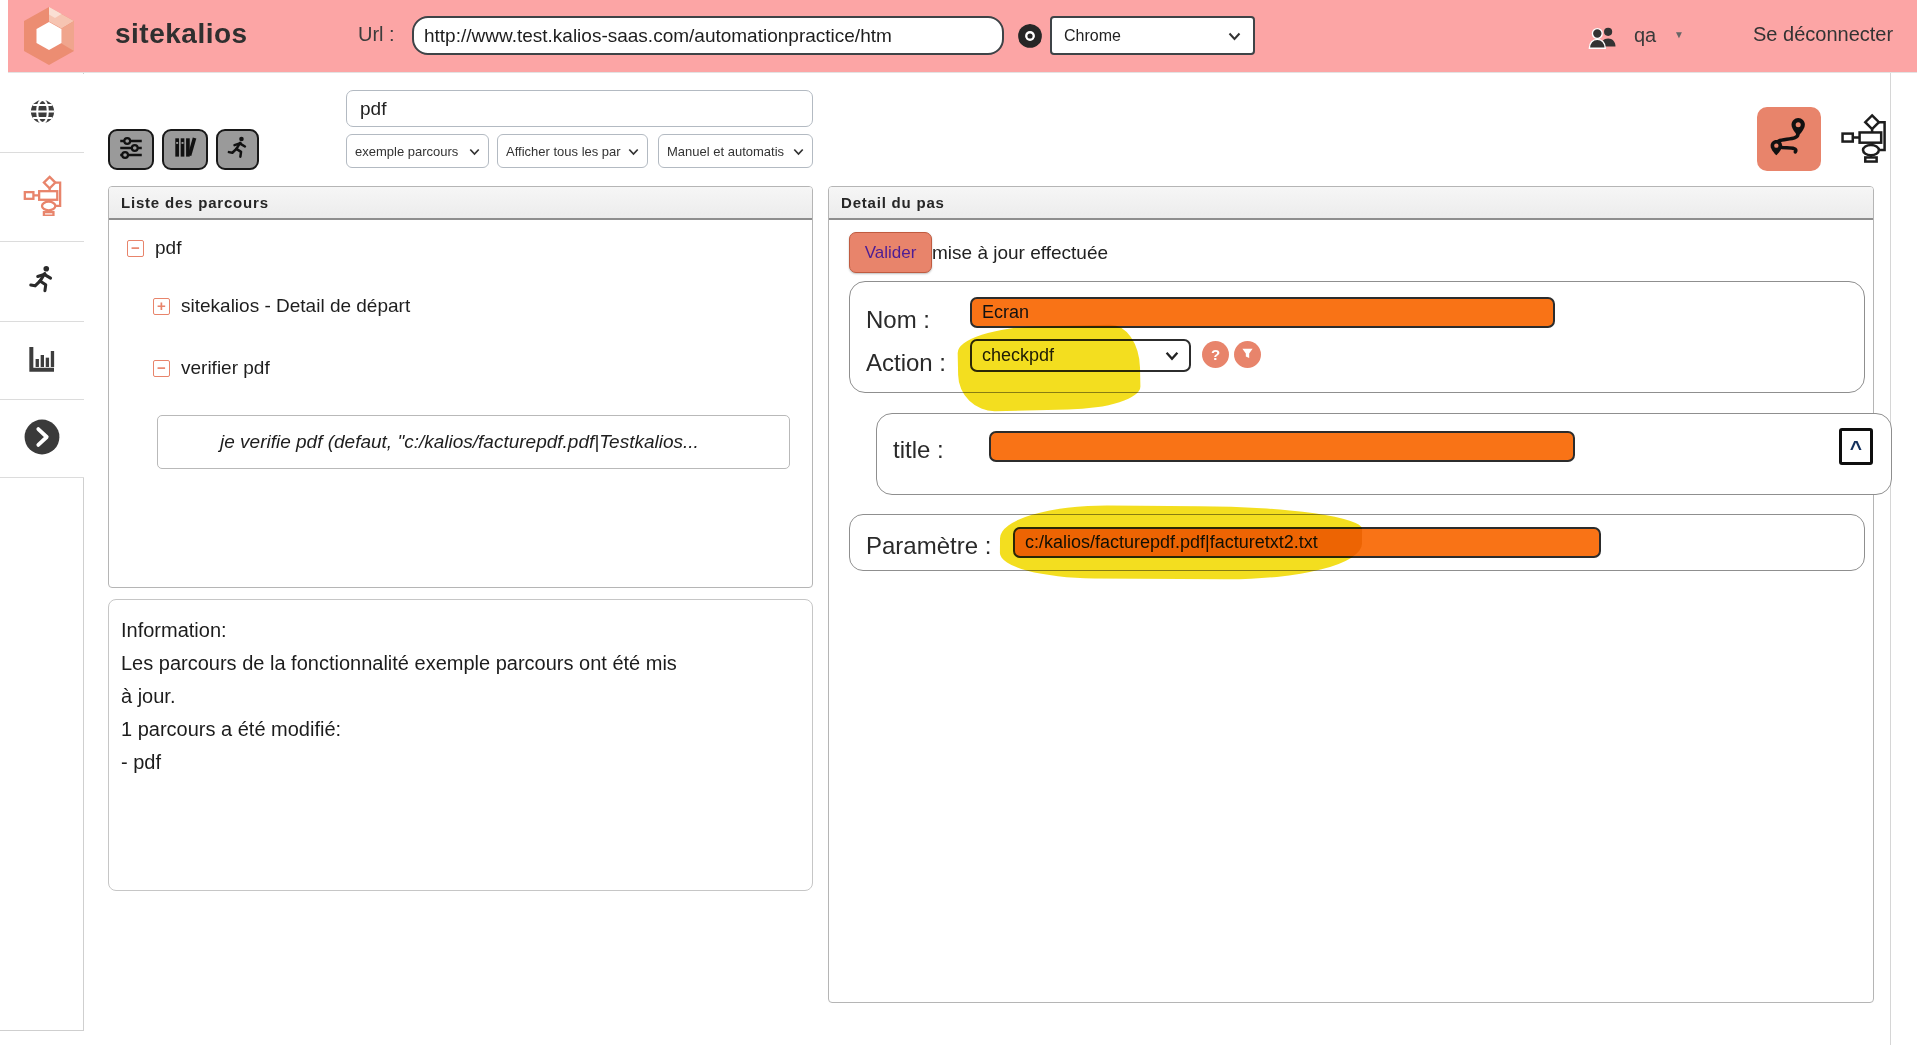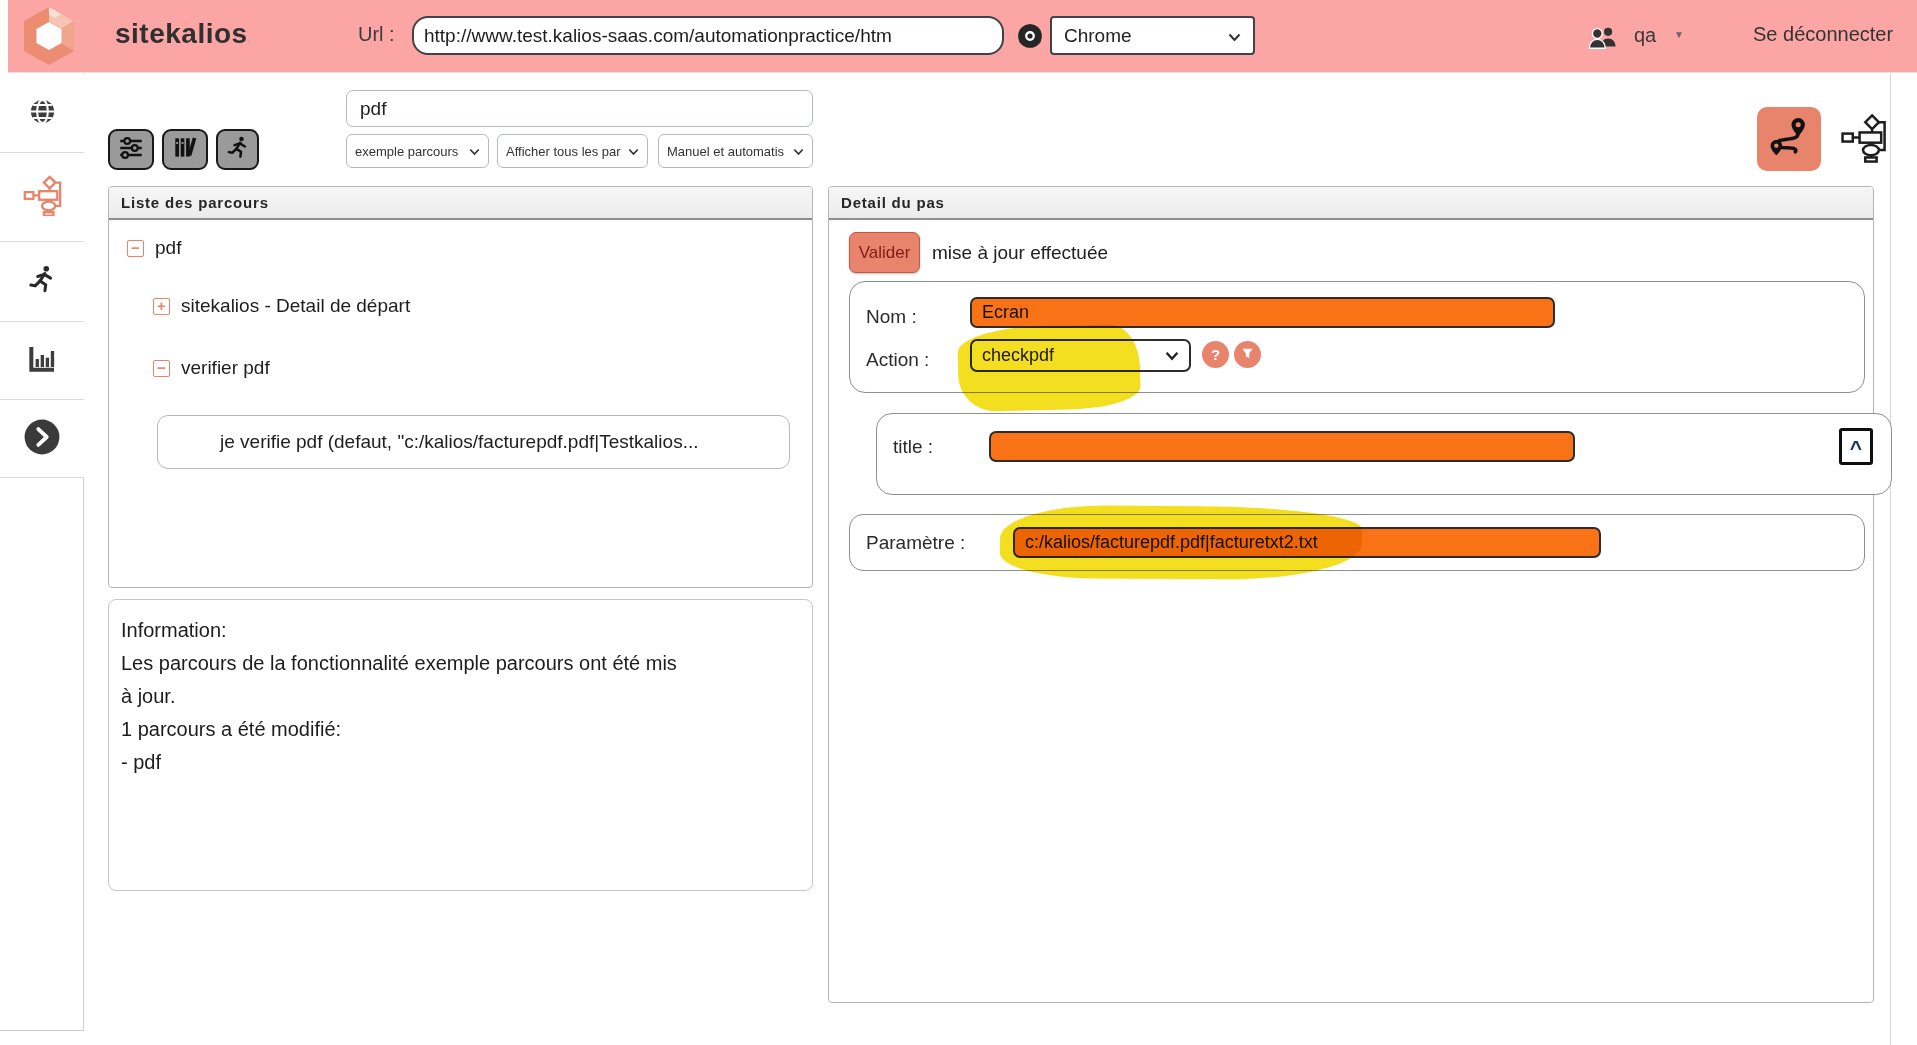--- a/index.html
+++ b/index.html
@@ -7,21 +7,21 @@
   body { font-family:"Liberation Sans", sans-serif; color:#222; }
   #app { position:relative; width:1917px; height:1045px; background:#fff; overflow:hidden; }
 
   
   .header { position:absolute; left:8px; top:0; width:1917px; height:73px; background:#fca5a5; border-bottom:1px solid #e3e3e3; z-index:5; }
   .logo { position:absolute; left:10px; top:5px; width:62px; height:62px; }
   .app-title { position:absolute; left:107px; top:18px; font-size:28px; font-weight:bold; color:#2f2f2f; letter-spacing:.5px; }
   .url-label { position:absolute; left:350px; top:23px; font-size:20px; color:#3c3c3c; }
   .url-input { position:absolute; left:404px; top:16px; width:592px; height:39px; border:2px solid #3e4347; border-radius:16px; font-size:19px; padding:0 10px; color:#1d1d1d; font-family:"Liberation Sans",sans-serif; }
   .chrome-ball { position:absolute; left:1008px; top:22px; width:28px; height:28px; }
-  .browser-select { position:absolute; left:1042px; top:16px; width:205px; height:39px; border:2px solid #3e4347; border-radius:4px; background:#fff; display:flex; align-items:center; padding:0 12px; font-size:19px; cursor:pointer; }
+  .browser-select { position:absolute; left:1042px; top:16px; width:205px; height:39px; border:2px solid #3e4347; border-radius:4px; background:#fff; display:flex; align-items:center; padding:0 12px; font-size:16px; cursor:pointer; }
   .browser-select .chev { margin-left:auto; }
   .users-ico { position:absolute; left:1578px; top:25px; }
   .user-name { position:absolute; left:1626px; top:24px; font-size:20px; color:#3a3a3a; cursor:pointer; }
   .user-caret { position:absolute; left:1666px; top:29px; font-size:10px; color:#666; cursor:pointer; }
   .logout { position:absolute; left:1745px; top:23px; font-size:20px; color:#333; cursor:pointer; }
 
   
   .sidebar { position:absolute; left:0; top:0; width:84px; height:1031px; border-right:1px solid #cfcfcf; border-bottom:1px solid #cfcfcf; background:#fff; }
   .side-cell { position:absolute; left:0; width:84px; display:flex; align-items:center; justify-content:center; border-bottom:1px solid #dcdcdc; cursor:pointer; background:#fff; }
   .sc1 { top:74px;  height:79px; }
@@ -46,33 +46,33 @@
   .panel-hd { height:33px; background:linear-gradient(#f6f6f6,#ececec); border-bottom:2px solid #8e8e8e; font-size:15px; font-weight:bold; color:#262626; letter-spacing:.8px; line-height:31px; padding-left:12px; border-radius:3px 3px 0 0; }
   .p-parcours { left:108px; top:186px; width:705px; height:402px; }
   .p-info     { left:108px; top:599px; width:705px; height:292px; border-radius:8px; border-color:#c6c6c6; }
   .p-detail   { left:828px; top:186px; width:1046px; height:817px; }
 
   
   .tree-row { position:absolute; display:flex; align-items:center; gap:11px; cursor:pointer; }
   .tr1 { left:18px; top:50px; } .tr2 { left:44px; top:108px; } .tr3 { left:44px; top:170px; }
   .toggle { width:17px; height:17px; border:1.5px solid #E8846B; border-radius:2px; color:#E8846B; font-size:15px; line-height:13px; text-align:center; background:#fff; font-weight:bold; }
   .tree-label { font-size:19px; color:#1e1e1e; }
-  .step-box { position:absolute; left:48px; top:228px; width:633px; height:54px; border:1px solid #b9b9b9; border-radius:11px; font-size:19px; color:#1e1e1e; line-height:52px; padding-left:62px; white-space:nowrap; overflow:hidden; cursor:pointer; background:#fff; }
+  .step-box { position:absolute; left:48px; top:228px; width:633px; height:54px; border:1px solid #b9b9b9; border-radius:5px; font-size:19px; color:#1e1e1e; line-height:52px; padding-left:62px; white-space:nowrap; overflow:hidden; cursor:pointer; background:#fff;font-style:italic; }
 
   
   .info-body { padding:14px 12px; font-size:20px; line-height:33px; color:#1c1c1c; }
 
   
-  .valider-btn { position:absolute; left:20px; top:45px; width:71px; height:41px; background:#E8846B; border:1px solid #c05b40; border-radius:7px; color:#7f1d1d; font-size:17px; font-family:"Liberation Sans",sans-serif; cursor:pointer; box-shadow:0 1px 2px rgba(0,0,0,.25); }
+  .valider-btn { position:absolute; left:20px; top:45px; width:83px; height:41px; background:#E8846B; border:1px solid #c05b40; border-radius:7px; color:#4c1d95; font-size:17px; font-family:"Liberation Sans",sans-serif; cursor:pointer; box-shadow:0 1px 2px rgba(0,0,0,.25); }
   .status-msg { position:absolute; left:103px; top:55px; font-size:19px; color:#222; }
   .fieldset { position:absolute; left:20px; width:1016px; border:1px solid #8f8f8f; border-radius:16px; background:#fff; }
   .fs-main  { top:94px;  height:112px; }
   .fs-title { top:226px; height:82px;margin-left:27px; }
   .fs-param { top:327px; height:57px; border-radius:14px; }
-  .fld-label { position:absolute; font-size:19px; color:#2a2a2a; }
+  .fld-label { position:absolute; font-size:24px; color:#2a2a2a; }
   .fld-input { position:absolute; height:31px; border:2px solid #2c2c2c; border-radius:7px; font-size:18px; padding:0 10px; font-family:"Liberation Sans",sans-serif; background:#f97316; color:#111; }
   .nom-label { left:16px; top:24px; } .nom-input { left:120px; top:15px; width:585px; }
   .action-label { left:16px; top:67px; }
   .action-select { position:absolute; left:120px; top:57px; width:221px; height:33px; border:2px solid #2c2c2c; border-radius:7px; background:#fff; display:flex; align-items:center; padding:0 10px; font-size:18px; cursor:pointer; z-index:1; }
   .action-select .chev { margin-left:auto; }
   .round-ico { position:absolute; width:27px; height:27px; border-radius:50%; background:#E8846B; color:#fff; display:flex; align-items:center; justify-content:center; font-size:15px; font-weight:bold; cursor:pointer; z-index:1; }
   .q-ico { left:352px; top:59px; } .f-ico { left:384px; top:59px; }
   .title-label { left:16px; top:22px; } .title-input { left:112px; top:17px; width:586px; }
   .collapse-btn { position:absolute; right:18px; top:14px; width:34px; height:37px; background:#fff; border:3px solid #0e0e0e; border-radius:3px; font-size:21px; font-weight:bold; color:#14305c; cursor:pointer; line-height:34px; text-align:center; font-family:"Liberation Sans",sans-serif; }
   .param-label { left:16px; top:17px; } .param-input { left:163px; top:12px; width:588px; }

